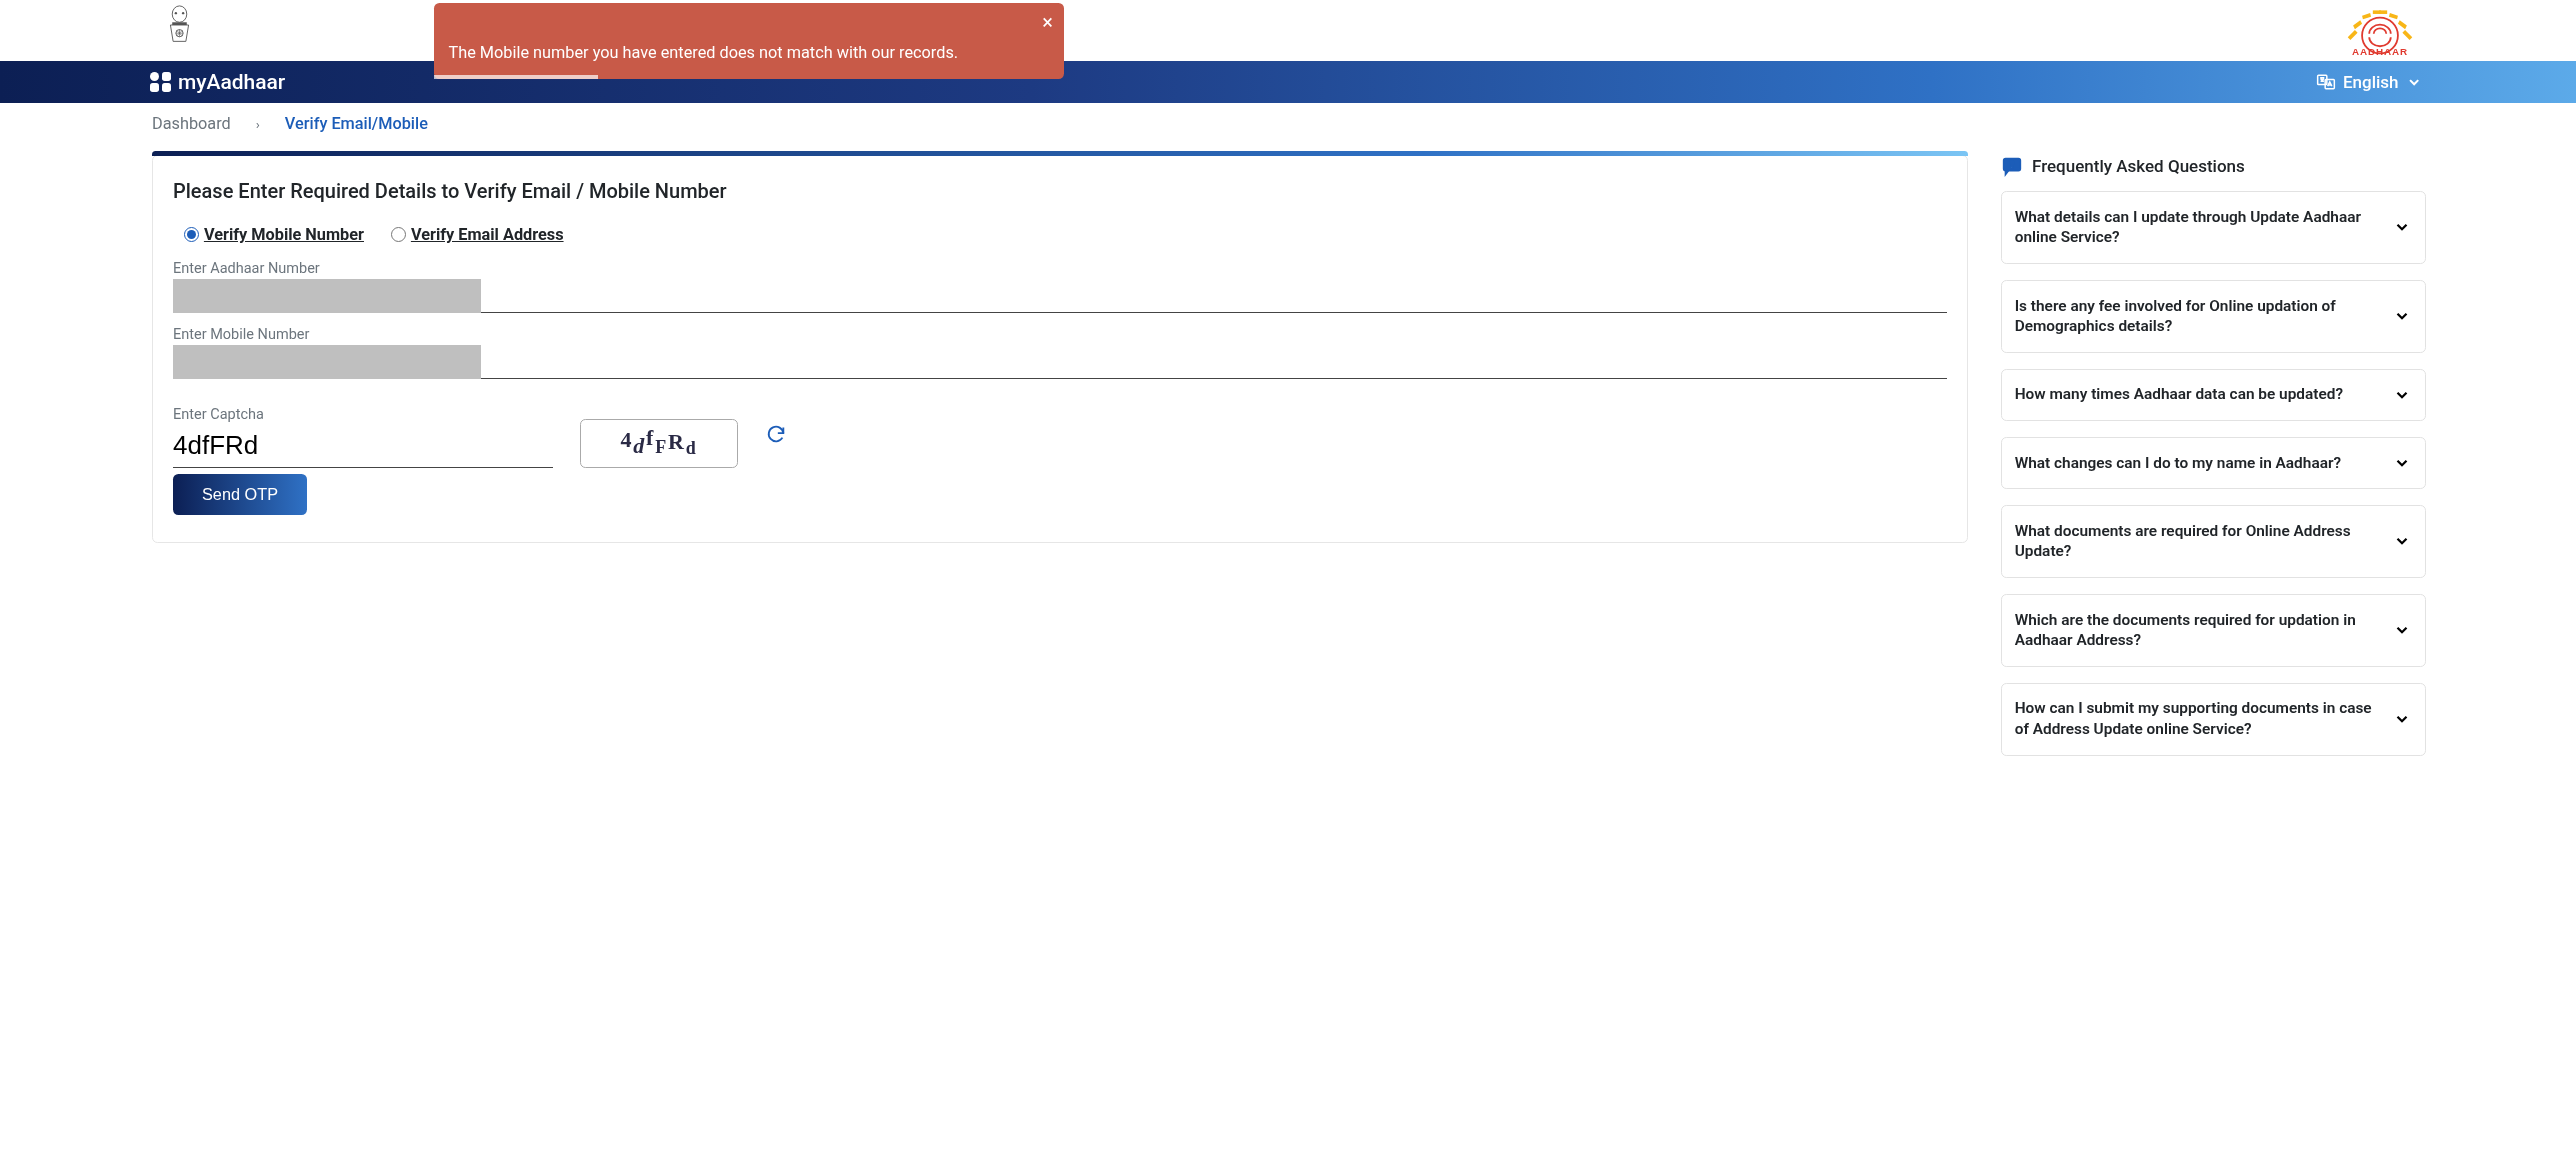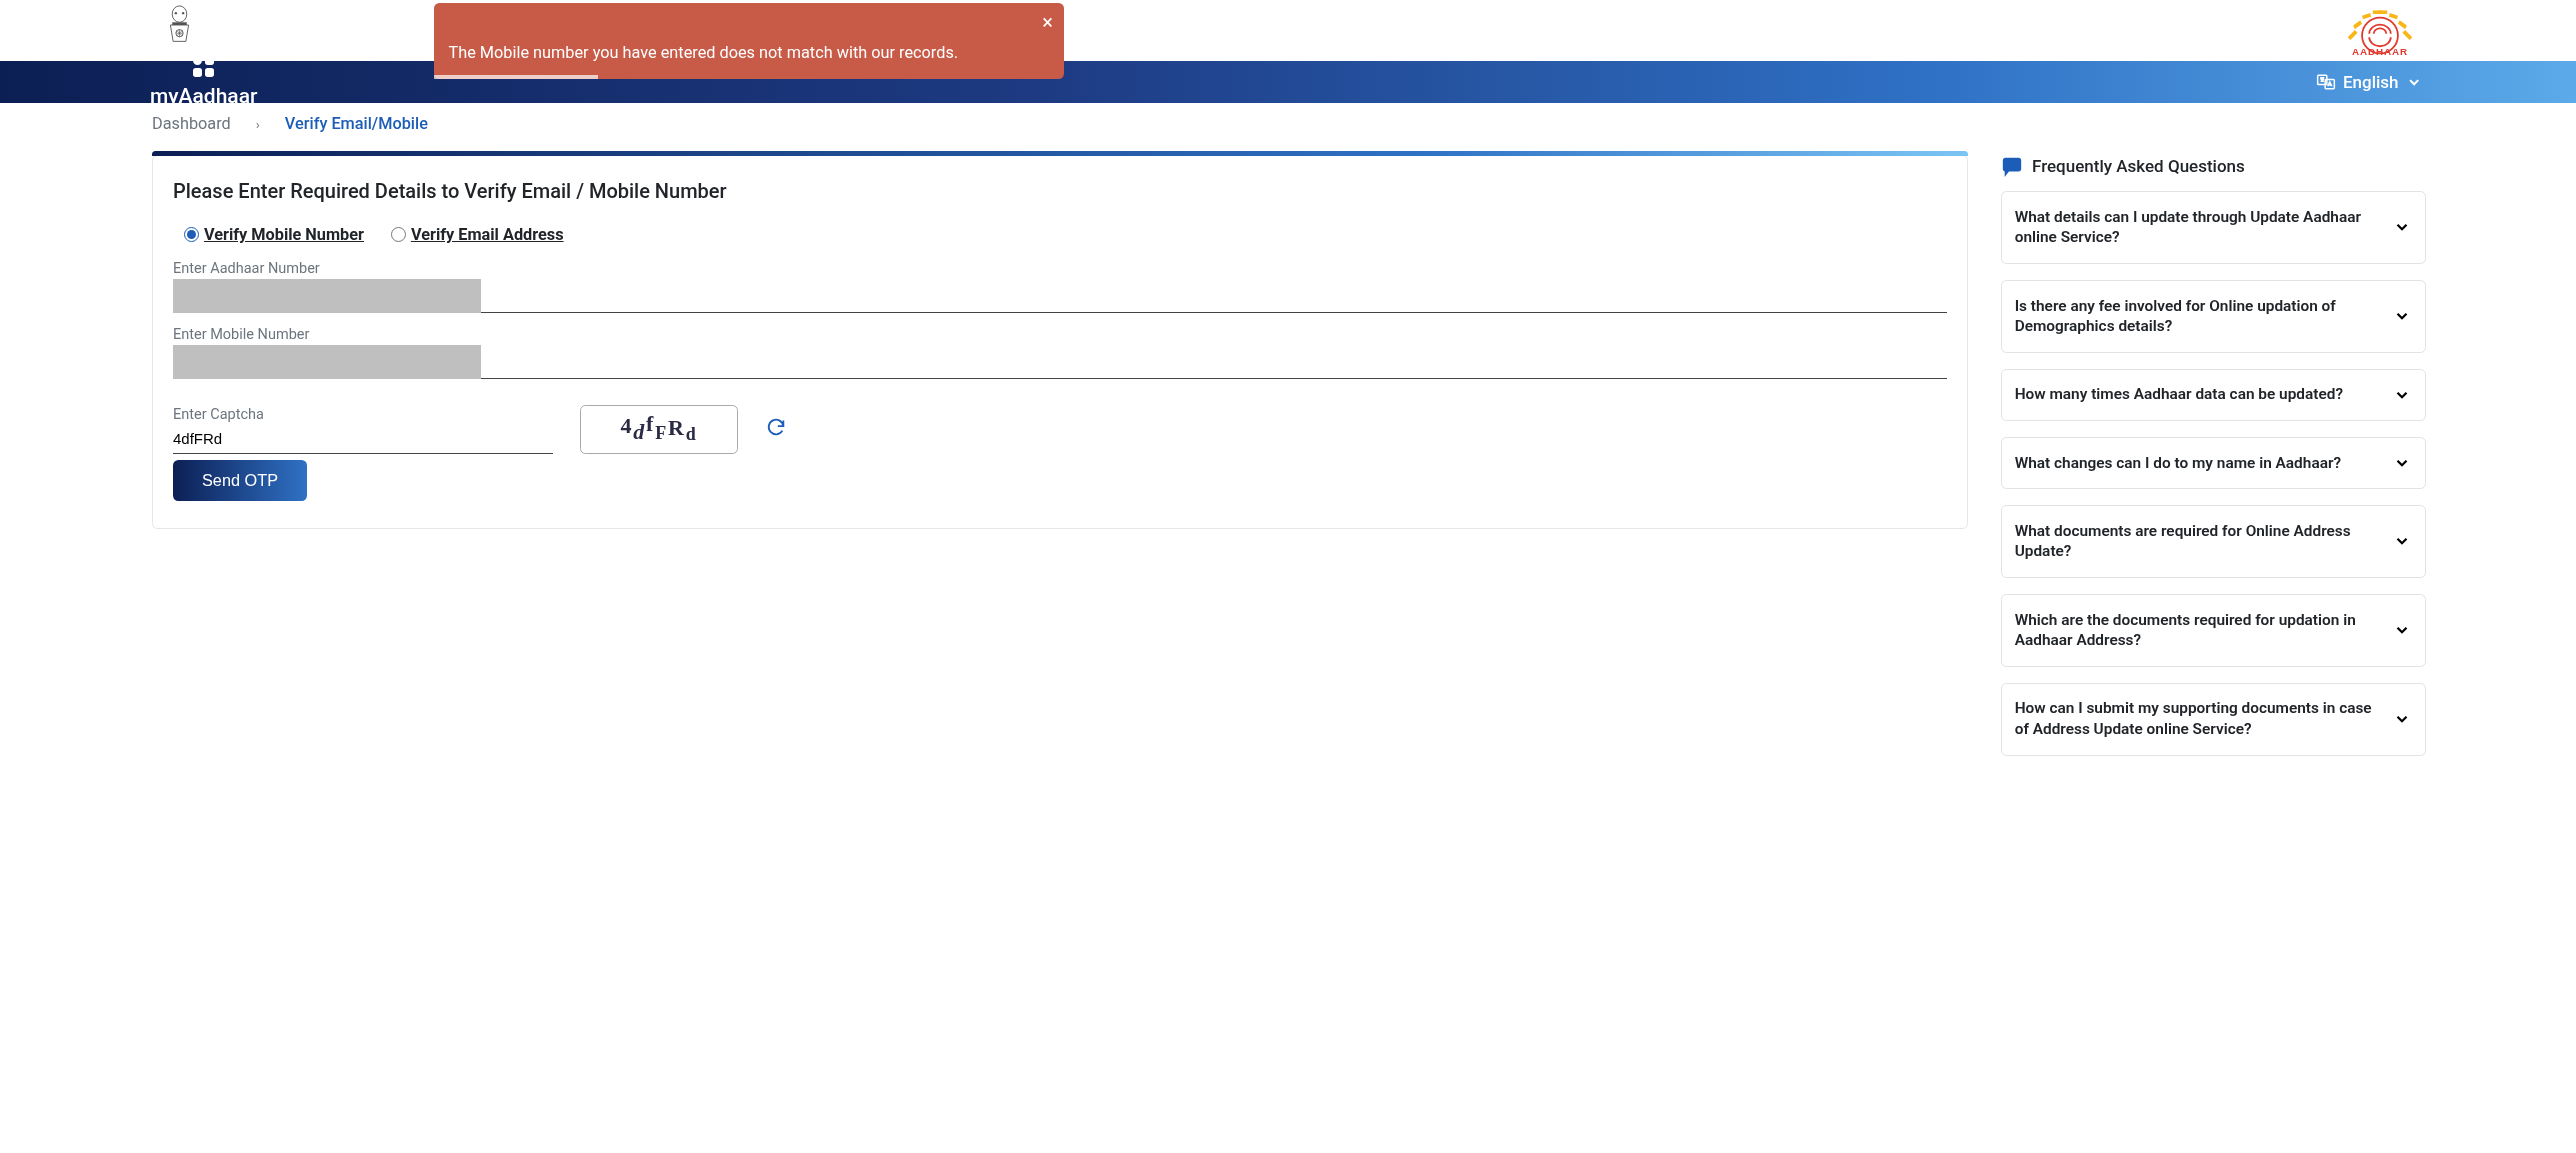--- a/index.html
+++ b/index.html
@@ -45,21 +45,20 @@
     padding-right: 154px;
     color: #fff;
     justify-content: space-between;
   }
   .brand {
     display: flex;
     align-items: center;
     gap: 7.2px;
     font-size: 21px;
     font-weight: 500;
-    flex-direction: column;
   }
   .brand-icon {
     display: grid;
     grid-template-columns: 9px 9px;
     grid-template-rows: 9px 9px;
     gap: 2.7px;
   }
   .brand-icon span { background: #fff; border-radius: 2.7px; }
   .brand-icon span:first-child { border-radius: 50%; }
 
@@ -150,21 +149,21 @@
 
   .captcha-row {
     display: flex;
     align-items: flex-end;
     gap: 27px;
     margin-top: 22px;
   }
   .captcha-input-col { flex: 0 0 380px; }
   .captcha-input {
     width: 380px;
-    font-size: 15px;
+    font-size: 26px;
     border: none;
     border-bottom: 0.9px solid #444;
     padding: 5.4px 0 5.4px 0;
     outline: none;
   }
   .captcha-box {
     width: 158px;
     height: 49px;
     border: 0.9px solid #aaa;
     border-radius: 5.4px;

